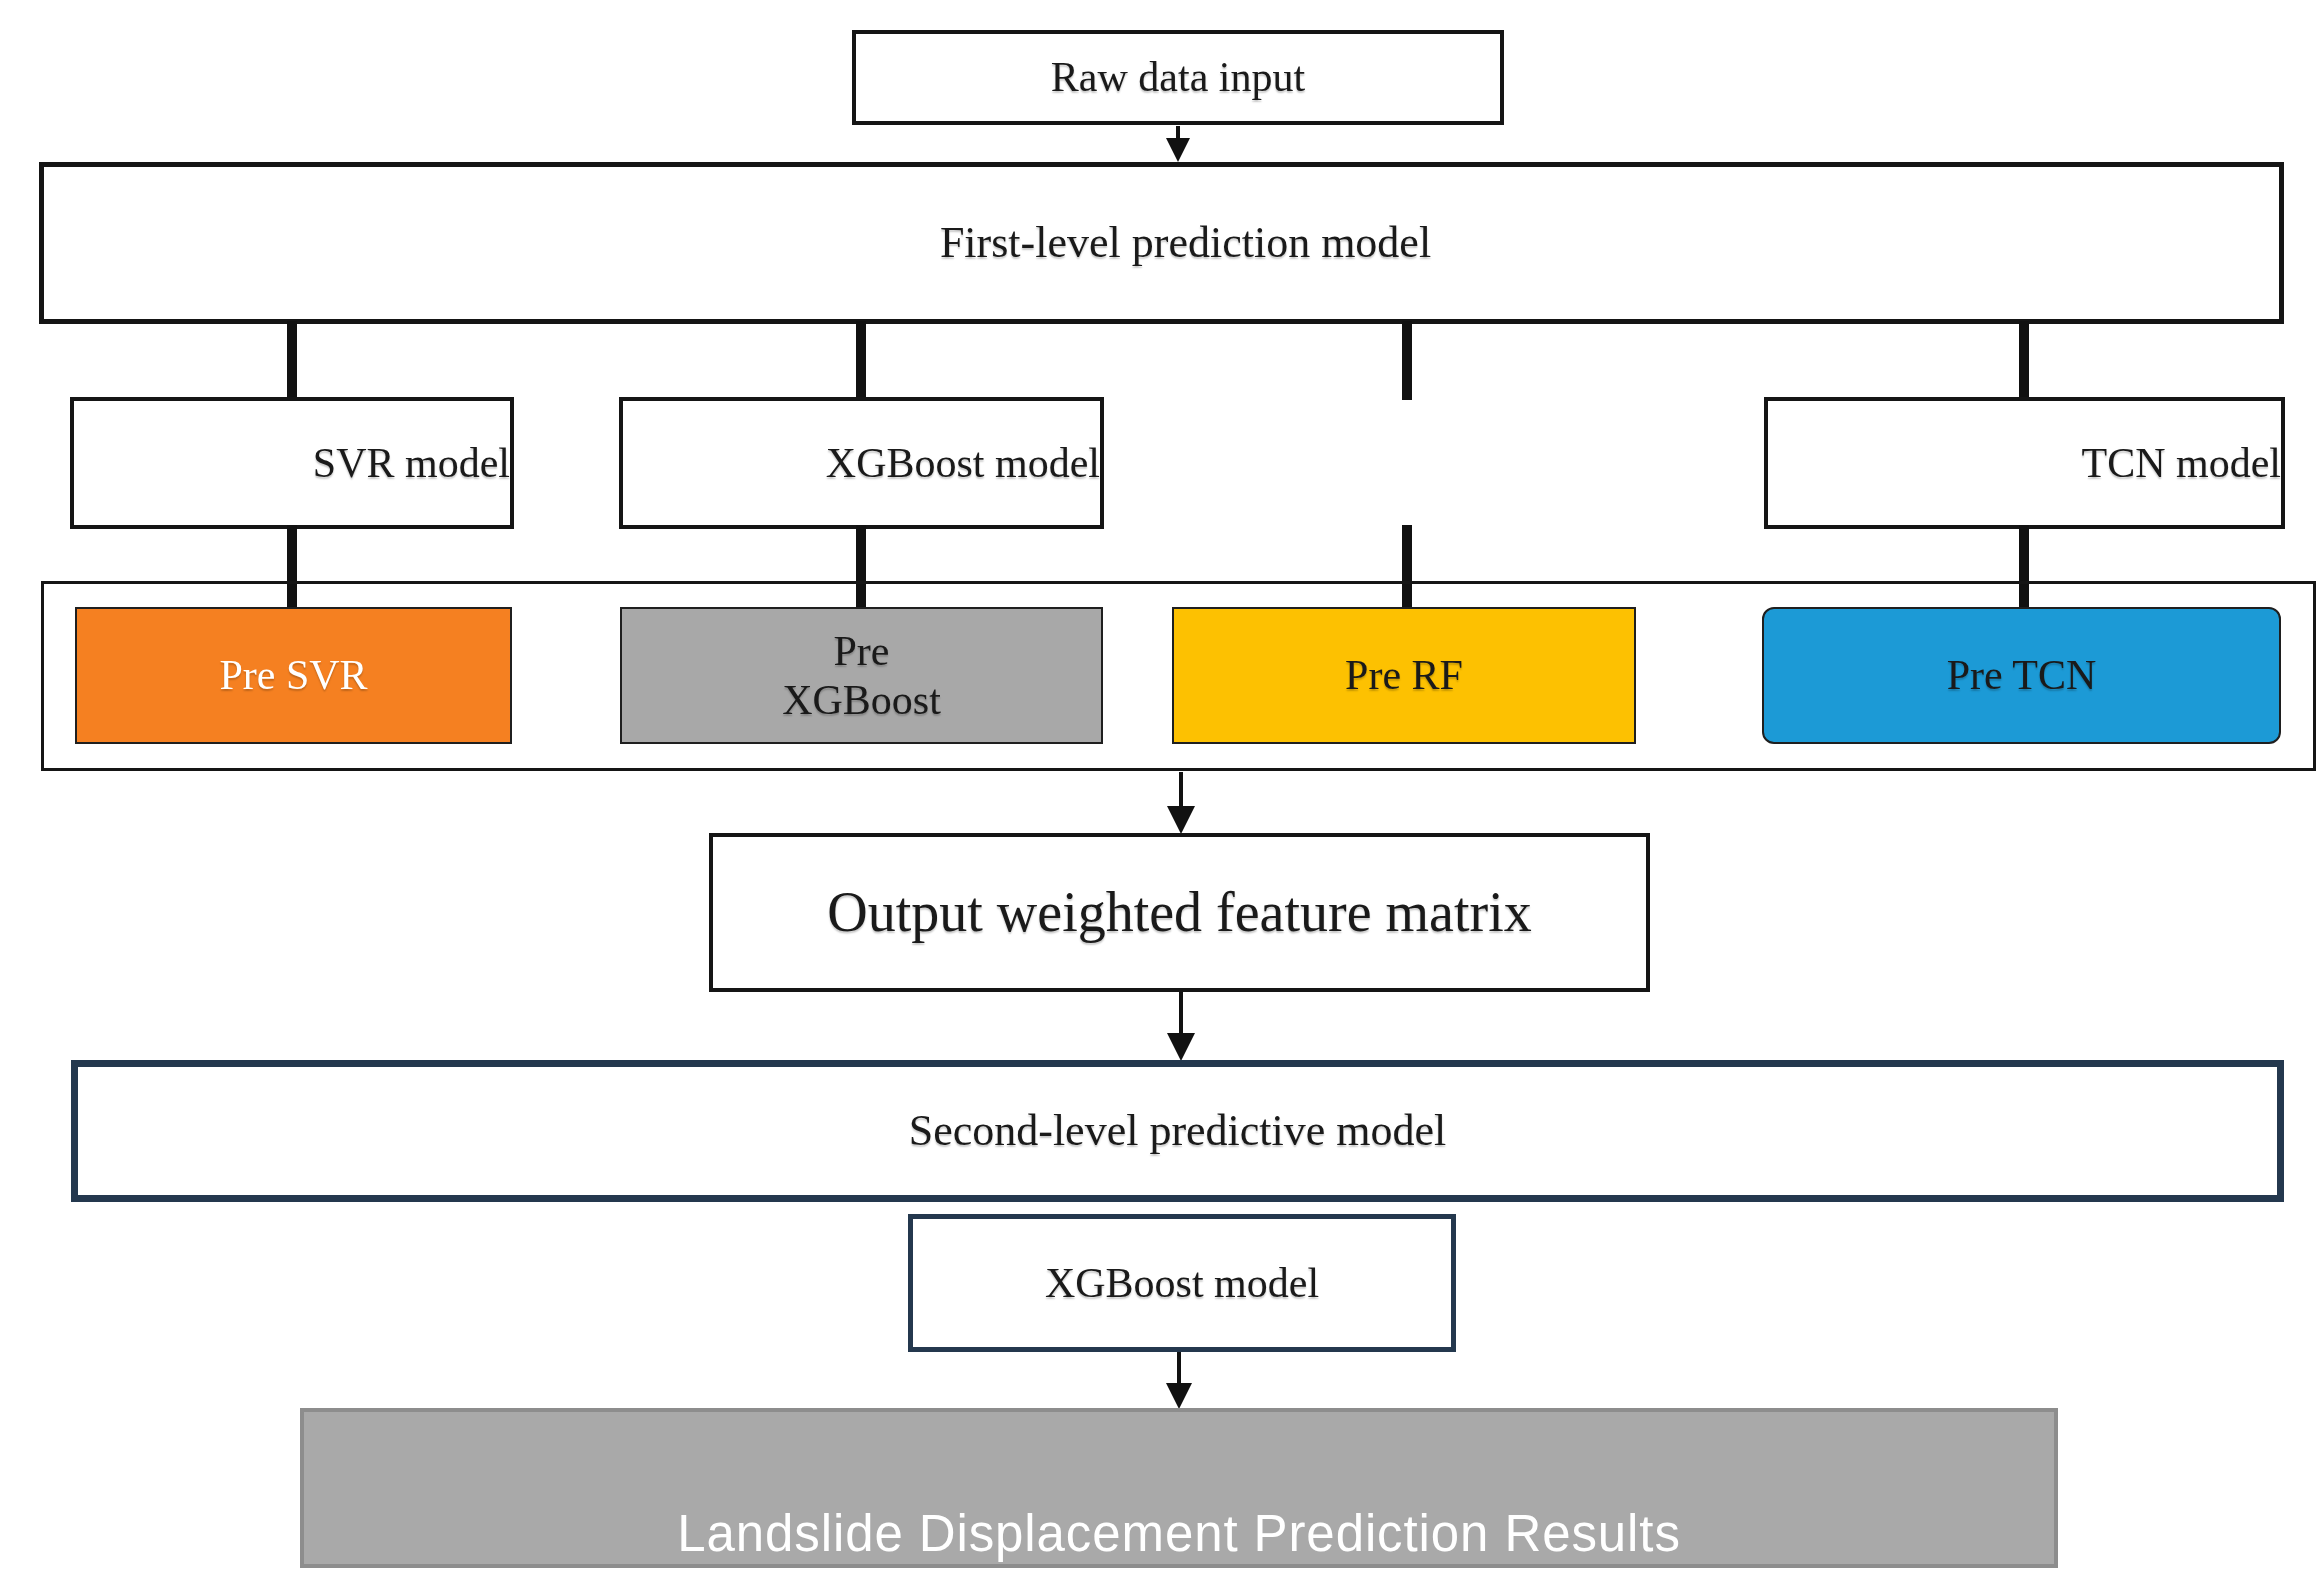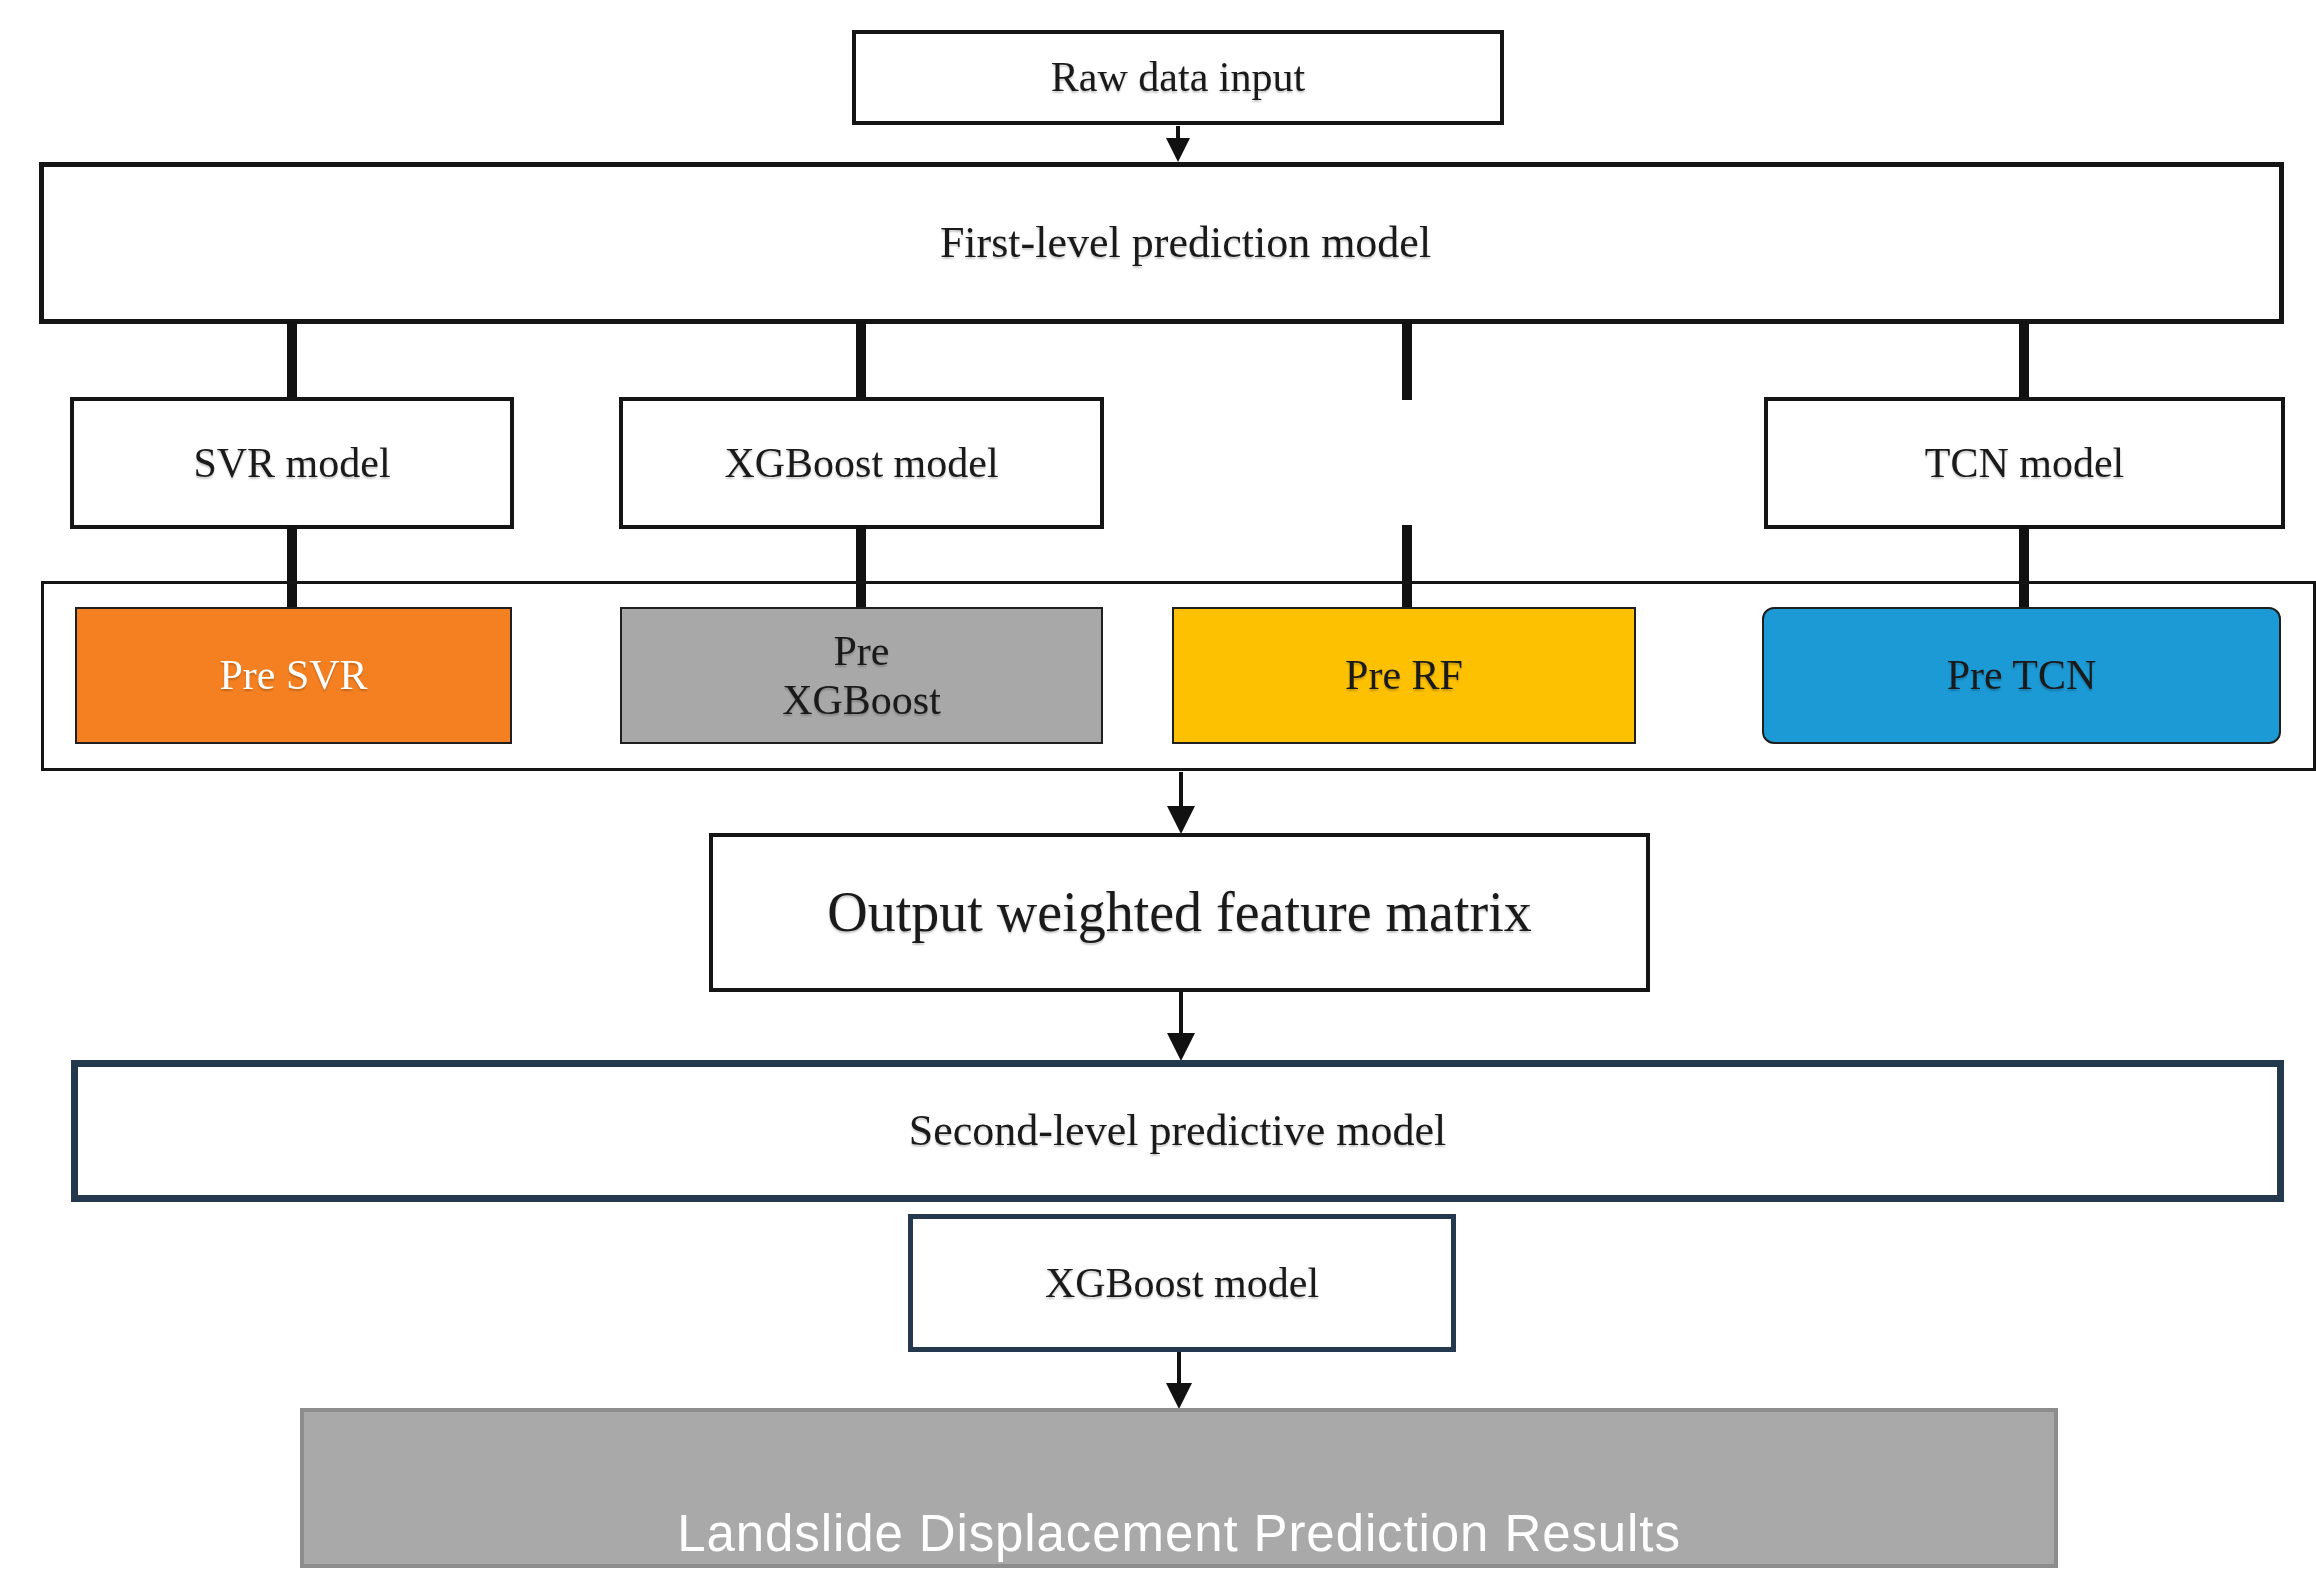--- a/index.html
+++ b/index.html
@@ -22,21 +22,21 @@
   }
   .lbl{
     display:block;
     white-space:pre-line;
     line-height:1.15;
     text-shadow:0 1.8px 1.8px rgba(0,0,0,0.22);
   }
   
   .raw        {left:834px;  top:30px;   width:652px;  height:95px; font-size:42px;}
   .firstlevel {left:21px;   top:162px;  width:2245px; height:162px; font-size:44px; border-width:5.5px;padding-left:48px;}
-  .model      {top:397px;   height:132px; font-size:42px;}
+  .model      {top:397px;   height:132px; font-size:42px;justify-content:flex-end;}
   .model-svr  {left:52px;   width:444px;}
   .model-xgb  {left:601px;  width:485px;}
   .model-rf   {left:1159px; width:461px;}
   .model-tcn  {left:1746px; width:521px;}
   .container-box{left:23px; top:581px;  width:2275px; height:190px; border-width:3.7px; background:transparent;}
   .pred       {top:607px;   height:137px; font-size:42px; border-width:2.8px; border-color:#1f1f1f;}
   .pred-svr   {left:57px;   width:437px;}
   .pred-xgb   {left:602px;  width:483px;}
   .pred-rf    {left:1154px; width:464px;}
   .pred-tcn   {left:1744px; width:519px;border-radius:12px;}

